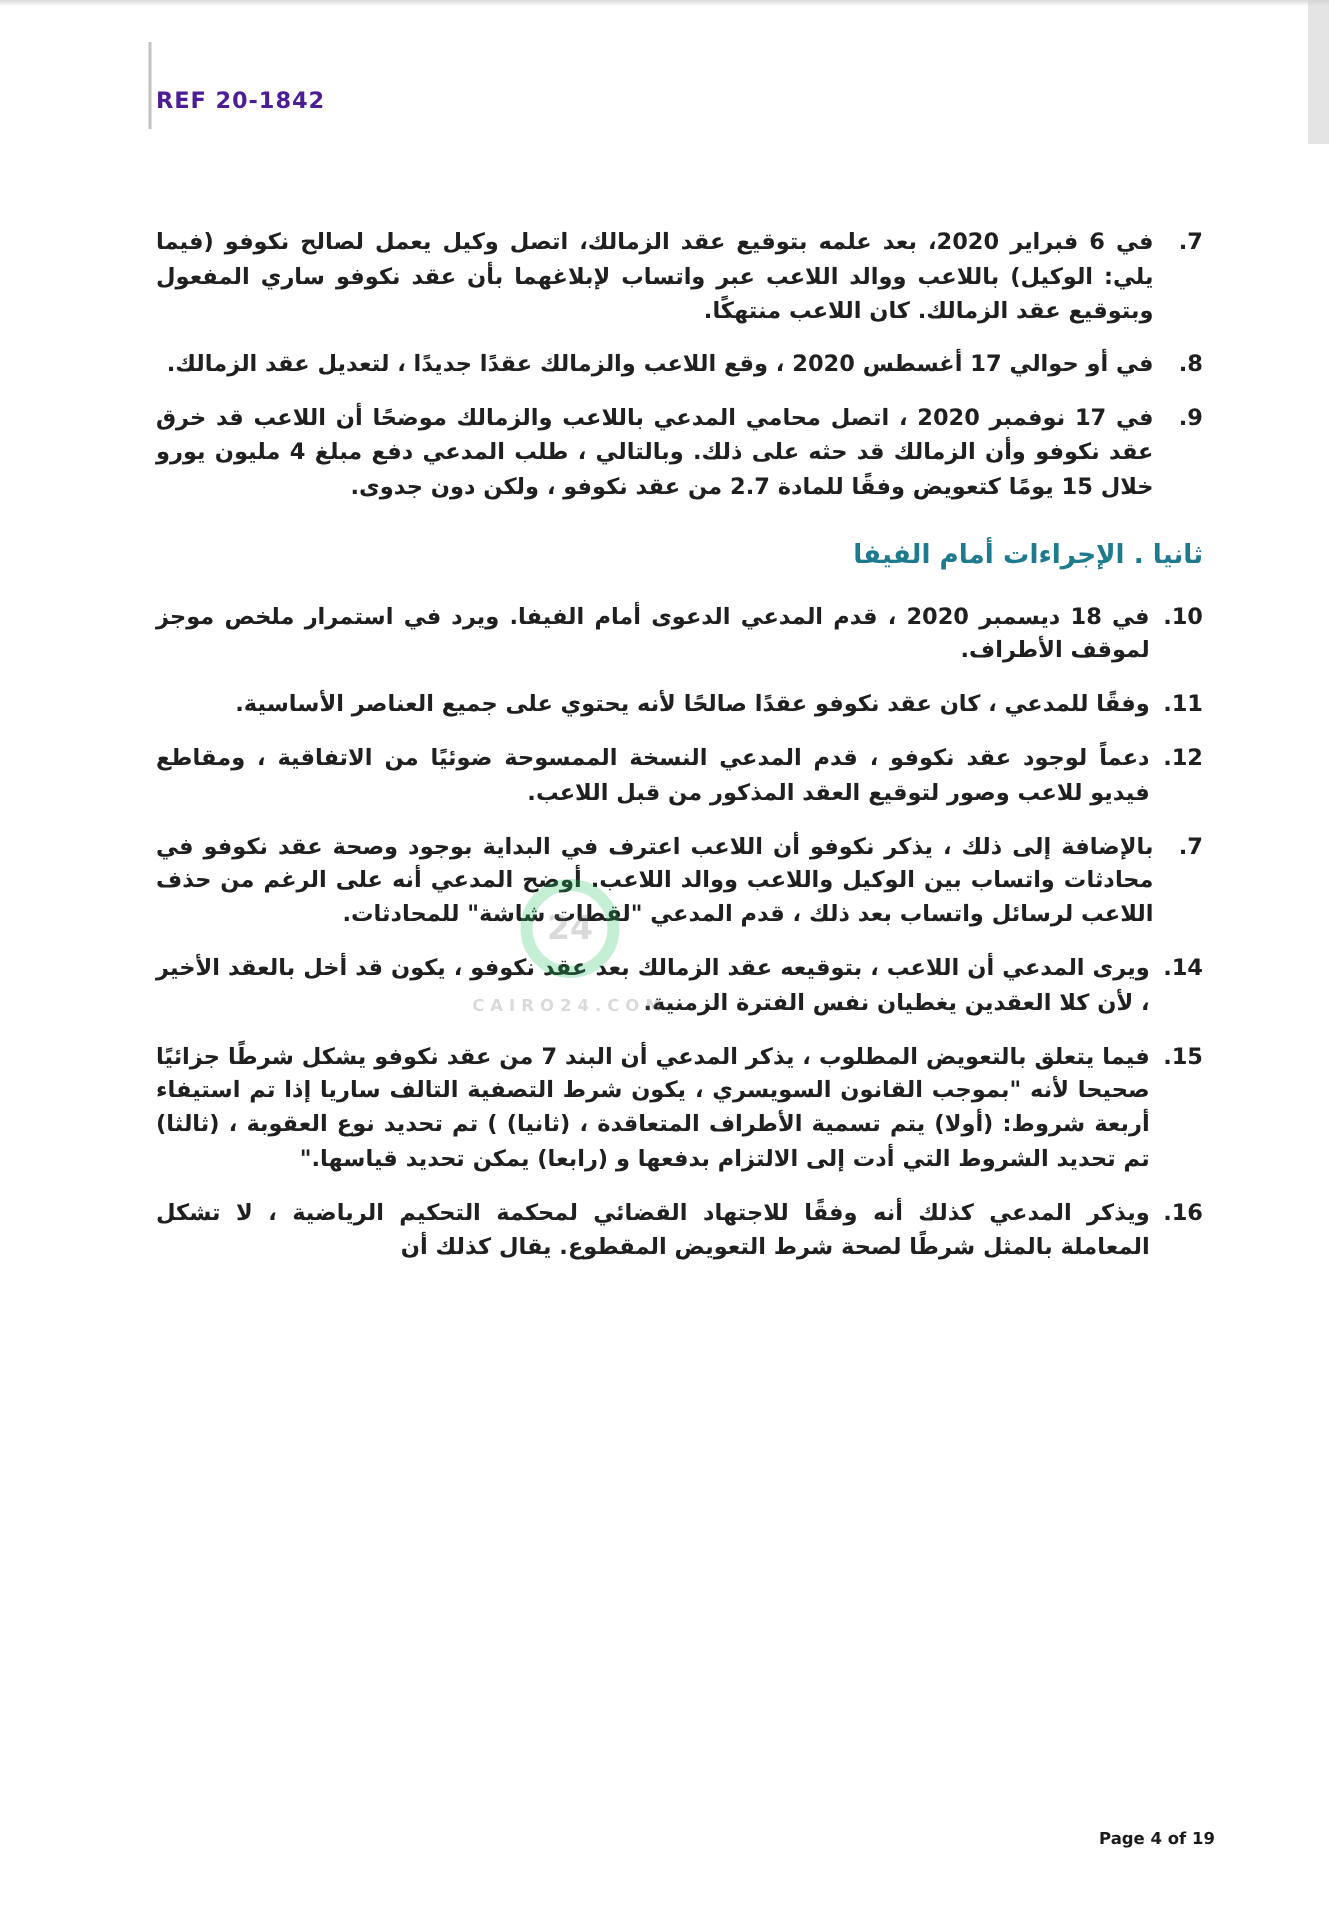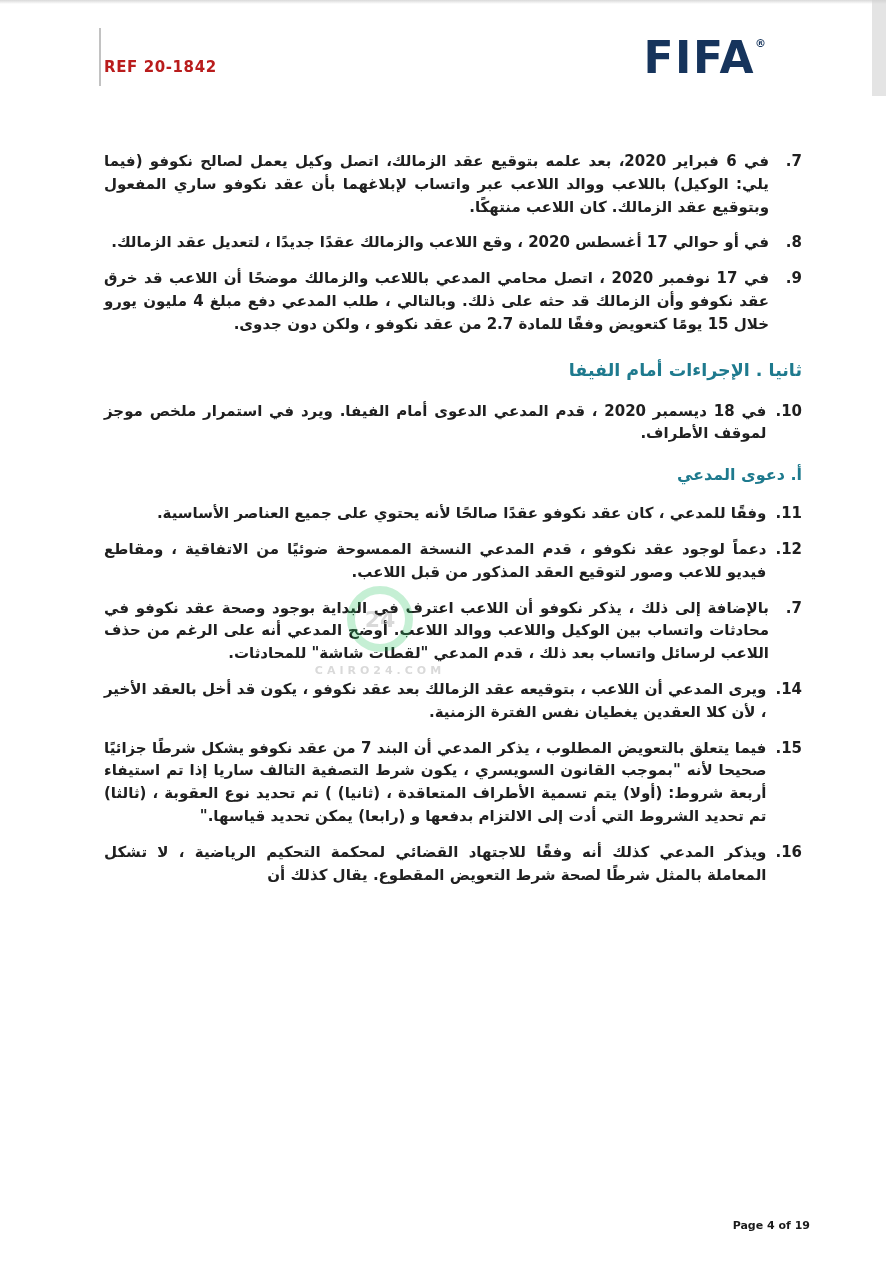--- a/index.html
+++ b/index.html
@@ -25,21 +25,21 @@
     background: #d2d2d2; opacity: .6;
   }
   .scan-tick {
     position: absolute; left: 99px; top: 28px; width: 2px; height: 58px;
     background: #8f8f8f; opacity: .55;
   }
 
   
   .ref {
     position: absolute; left: 104px; top: 58px;
-    color: #b91c1c; font-weight: bold; font-size: 15px; letter-spacing: .6px;
+    color: #4c1d95; font-weight: bold; font-size: 15px; letter-spacing: .6px;
   }
   .fifa-logo {
     position: absolute; right: 120px; top: 36px;
     color: #16345c; font-size: 44px; font-weight: 800; letter-spacing: 1.5px;
     line-height: 1;
     font-family: "DejaVu Sans", sans-serif;
   }
   .fifa-logo sup { font-size: 11px; font-weight: 700; vertical-align: 26px; letter-spacing: 0; }
 
   
@@ -90,21 +90,20 @@
 <body>
 
 <div class="page">
 
   <div class="scan-edge-top"></div>
   <div class="scan-edge-right"></div>
   <div class="scan-tick"></div>
 
   <div class="ref">REF 20-1842</div>
 
-  <div class="fifa-logo"><span>FIFA</span><sup>®</sup></div>
 
   <main class="content" dir="rtl" lang="ar">
 
     <div class="item">
       <span class="num">7.</span>
       <p class="txt">في 6 فبراير 2020، بعد علمه بتوقيع عقد الزمالك، اتصل وكيل يعمل لصالح نكوفو (فيما يلي: الوكيل) باللاعب ووالد اللاعب عبر واتساب لإبلاغهما بأن عقد نكوفو ساري المفعول وبتوقيع عقد الزمالك. كان اللاعب منتهكًا.</p>
     </div>
 
     <div class="item">
       <span class="num">8.</span>
@@ -116,21 +115,20 @@
       <p class="txt">في 17 نوفمبر 2020 ، اتصل محامي المدعي باللاعب والزمالك موضحًا أن اللاعب قد خرق عقد نكوفو وأن الزمالك قد حثه على ذلك. وبالتالي ، طلب المدعي دفع مبلغ 4 مليون يورو خلال 15 يومًا كتعويض وفقًا للمادة 2.7 من عقد نكوفو ، ولكن دون جدوى.</p>
     </div>
 
     <h2 class="h2">ثانيا . الإجراءات أمام الفيفا</h2>
 
     <div class="item">
       <span class="num">10.</span>
       <p class="txt">في 18 ديسمبر 2020 ، قدم المدعي الدعوى أمام الفيفا. ويرد في استمرار ملخص موجز لموقف الأطراف.</p>
     </div>
 
-    <h3 class="h3">أ. دعوى المدعي</h3>
 
     <div class="item">
       <span class="num">11.</span>
       <p class="txt">وفقًا للمدعي ، كان عقد نكوفو عقدًا صالحًا لأنه يحتوي على جميع العناصر الأساسية.</p>
     </div>
 
     <div class="item">
       <span class="num">12.</span>
       <p class="txt">دعماً لوجود عقد نكوفو ، قدم المدعي النسخة الممسوحة ضوئيًا من الاتفاقية ، ومقاطع فيديو للاعب وصور لتوقيع العقد المذكور من قبل اللاعب.</p>
     </div>

